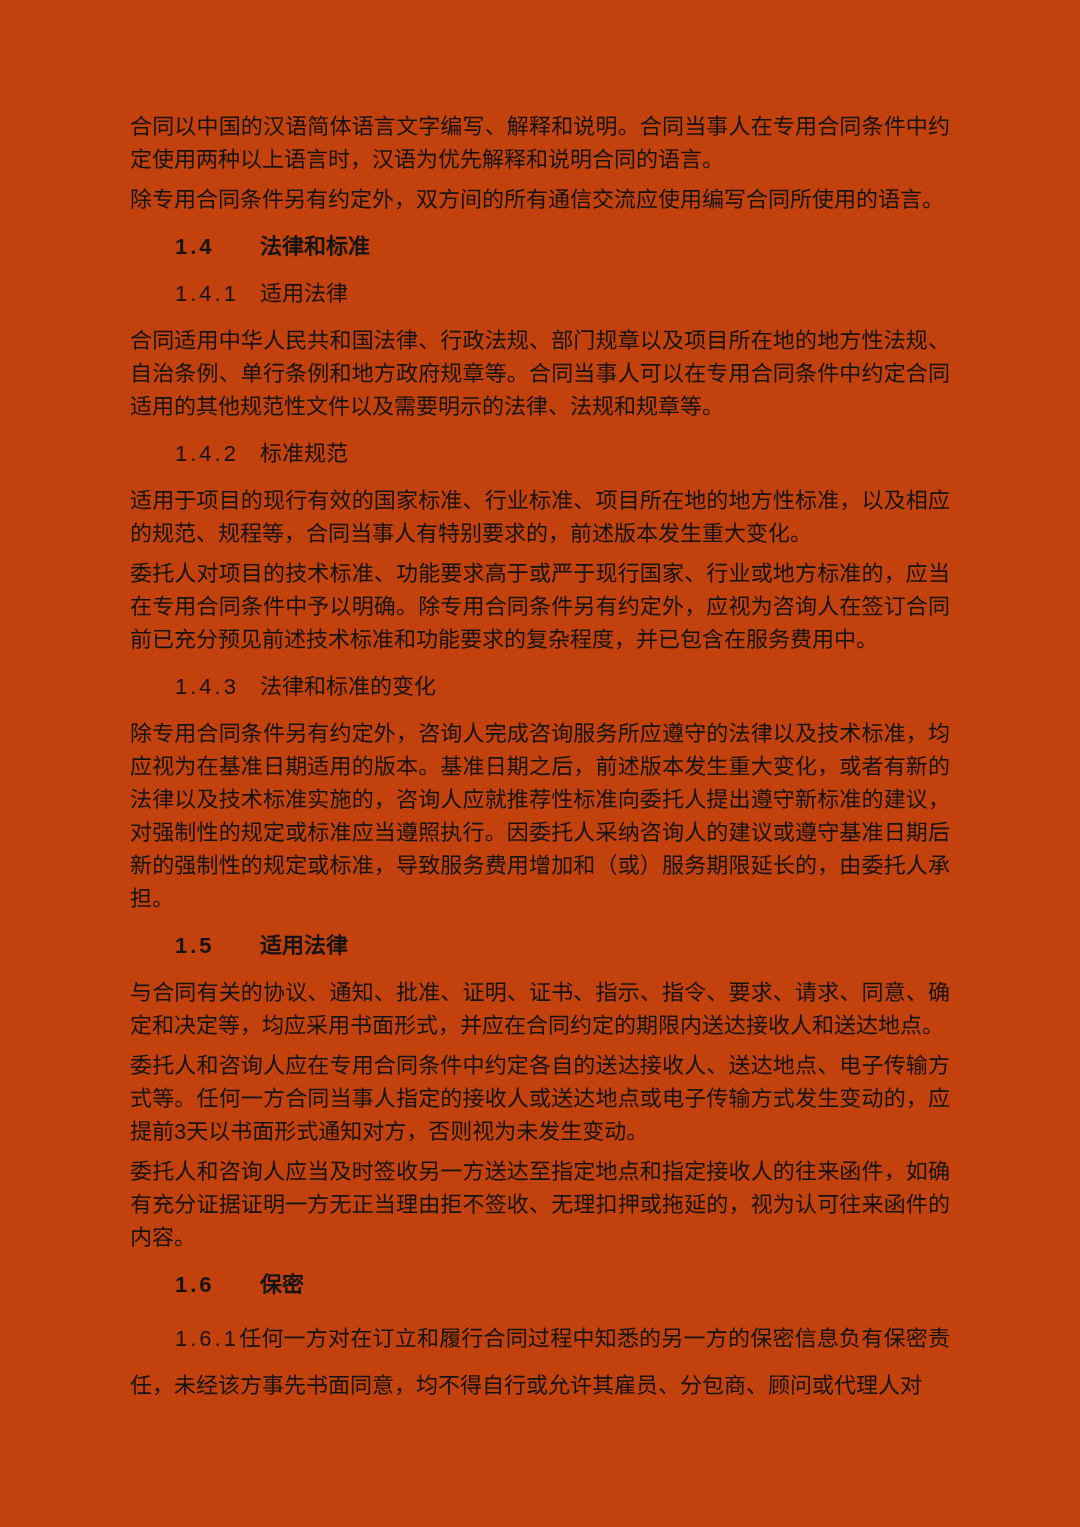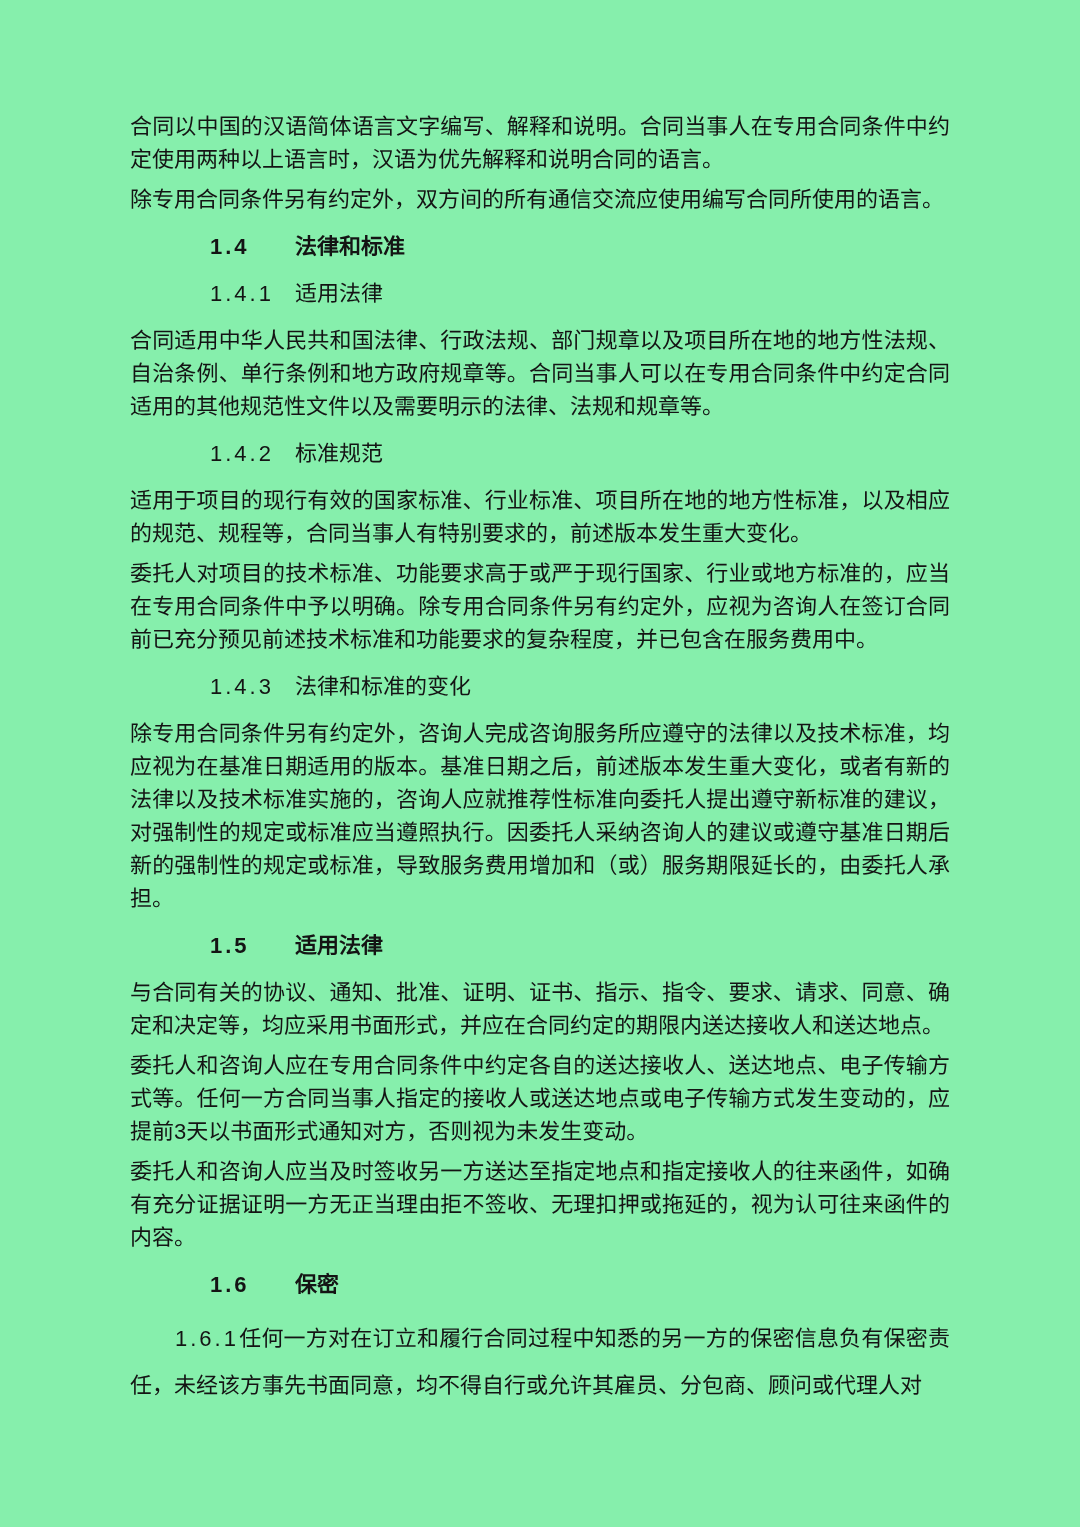--- a/index.html
+++ b/index.html
@@ -14,21 +14,21 @@
     overflow: hidden;
     font-family: "Liberation Sans", sans-serif;
     color: #141414;
     -webkit-font-smoothing: antialiased;
   }
   .page {
     box-sizing: border-box;
     width: 1080px;
     height: 1527px;
     padding: 110px 130px 40px 130px;
-    background: #86efac;
+    background: #c2410c;
   }
   
   .para {
     font-size: 22px;
     line-height: 33px;
     text-align: justify;
     margin: 0 0 7px 0;
     word-break: break-all;
   }
   
@@ -36,21 +36,20 @@
     font-size: 22px;
     line-height: 33px;
     margin: 14px 0 14px 0;
     padding-left: 45px;
     white-space: nowrap;
   }
   .heading .num {
     display: inline-block;
     min-width: 85px;
     letter-spacing: 3px;
-    margin-left: 35px;
   }
   .heading1,
   .heading1 .num,
   .heading1 .title {
     font-weight: 700;
   }
   .heading2,
   .heading2 .num,
   .heading2 .title {
     font-weight: 400;

